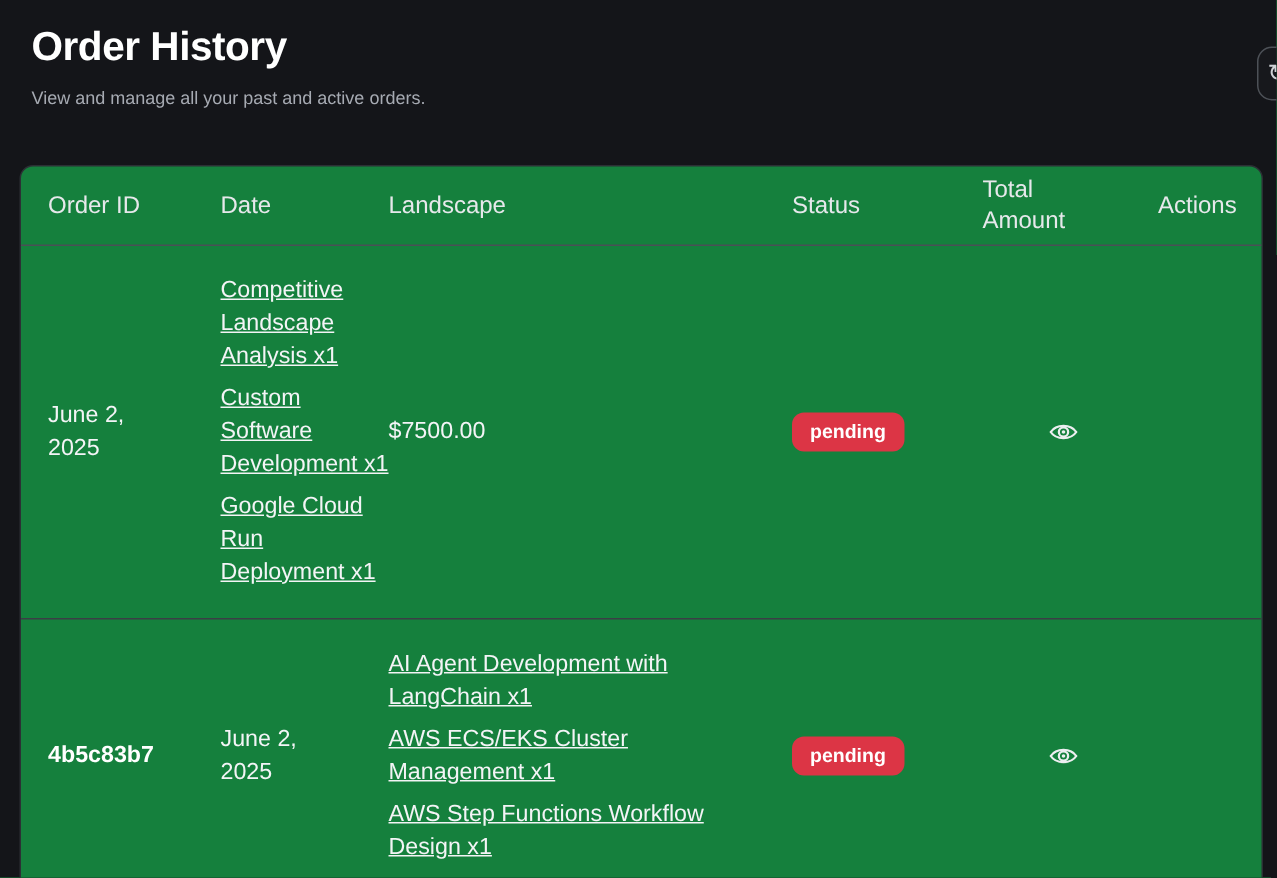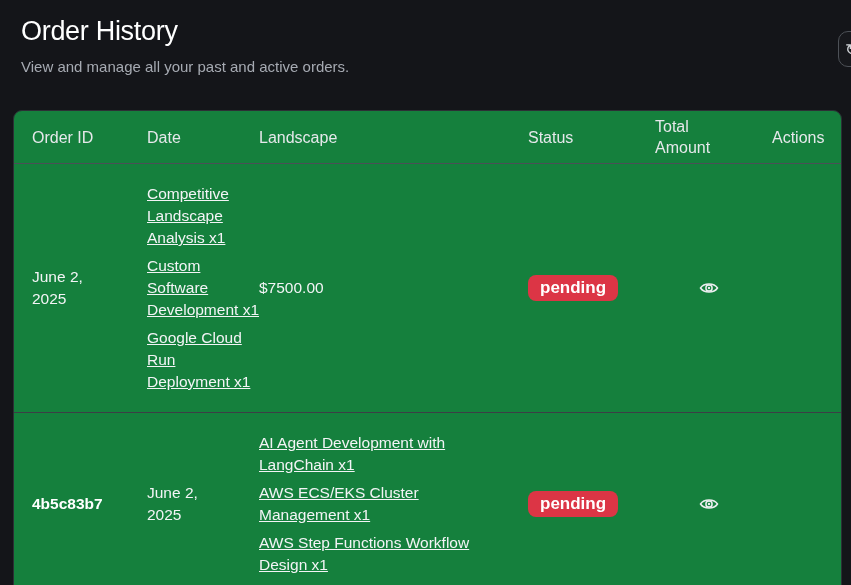--- a/index.html
+++ b/index.html
@@ -8,26 +8,26 @@
     background: #141519;
     font-family: "Liberation Sans", sans-serif;
     color: #f3f4f6;
     position: relative;
   }
   .page { position: relative; width: 851px; height: 585px; }
 
   
   .page-title {
     position: absolute; left: 21px; top: 16px;
-    font-size: 27px; font-weight: 400; color: #ffffff;
+    font-size: 27px; font-weight: 700; color: #ffffff;
     letter-spacing: -0.3px;
   }
   .page-subtitle {
     position: absolute; left: 21px; top: 58px;
-    font-size: 15px; color: #a6aab2;
+    font-size: 12px; color: #a6aab2;
   }
   .refresh-btn {
     position: absolute; left: 838px; top: 31px;
     width: 44px; height: 36px;
     background: #17181c;
     border: 1px solid #4d5157;
     border-radius: 10px;
     color: #cfd2d6; font-size: 16px;
     display: flex; align-items: center; justify-content: flex-start;
     padding-left: 6px; cursor: pointer;
@@ -64,21 +64,21 @@
   .td-orderid { font-weight: 700; color: #ffffff; }
   .td-date span { display: inline-block; max-width: 80px; }
   .td-services { padding: 19px 0; }
   .service-item { max-width: 218px; line-height: 22px; margin-bottom: 6px; text-decoration: underline; }
   .service-item:last-child { margin-bottom: 0; }
 
   .badge {
     display: inline-block;
     background: #dc3545;
     color: #ffffff;
-    font-size: 17px; font-weight: 700;
+    font-size: 13px; font-weight: 700;
     line-height: 18px;
     padding: 4px 12px;
     border-radius: 8px;
   }
   .td-actions { display: flex; justify-content: center; padding-right: 10px; }
   .eye-btn {
     background: none; border: none; cursor: pointer;
     display: flex; align-items: center; justify-content: center;
     width: 26px; height: 22px;
   }

